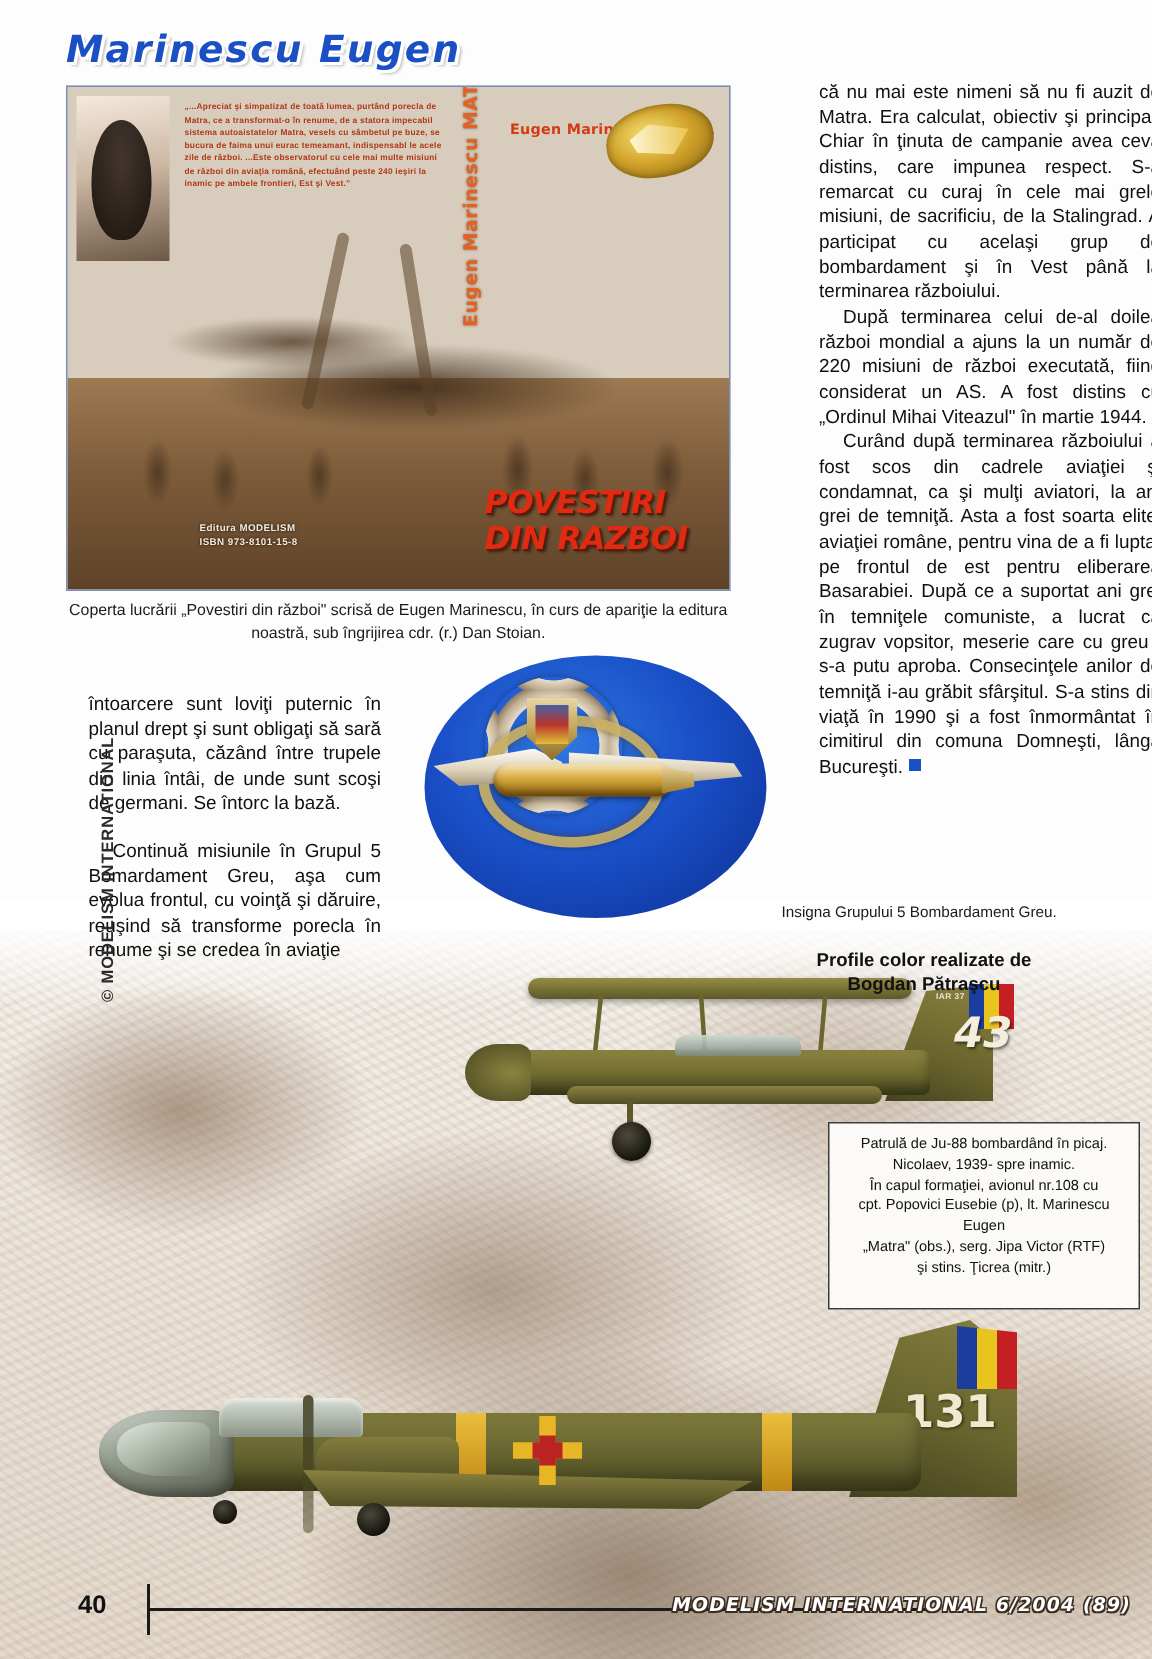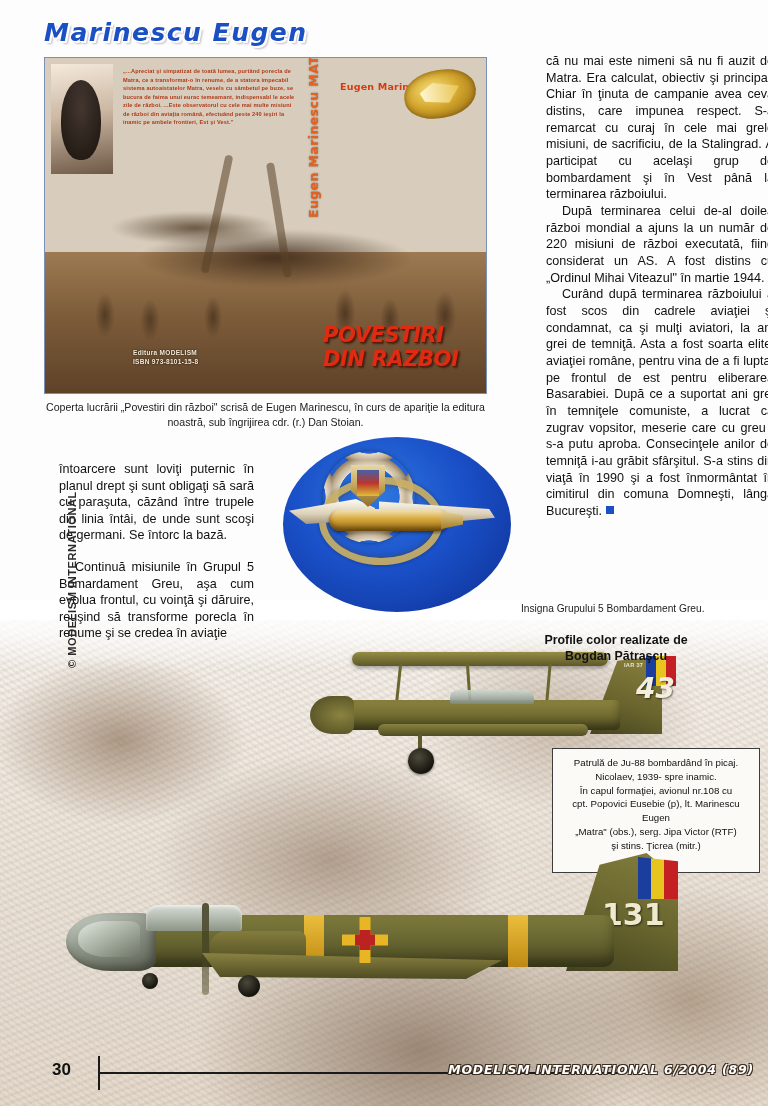--- a/index.html
+++ b/index.html
@@ -311,21 +311,21 @@
   
   .boxed-caption {
     position:absolute; left:552px; top:748px; width:208px;
     background:#fbfaf6; border:1px solid #3c3c3c;
     padding:7px 6px 20px;
     text-align:center; font-size:9.7px; line-height:1.42; color:#111;
   }
 
   
   .ju88 {
-    position:absolute; left:42px; top:845px; width:700px; height:185px;
+    position:absolute; left:42px; top:872px; width:700px; height:185px;
   }
   .ju-fuse {
     position:absolute; left:52px; top:70px; width:520px; height:52px;
     background:linear-gradient(180deg,#7e7a3c 0%, #6c6a34 40%, #4b4a22 100%);
     border-radius:26px 10px 10px 26px;
     box-shadow:inset 0 -8px 12px rgba(25,25,10,.45);
   }
   .ju-nose {
     position:absolute; left:24px; top:68px; width:90px; height:58px;
     background:linear-gradient(160deg,#cfd5cd 0%, #8d9587 45%, #5b6053 100%);
@@ -531,16 +531,16 @@
     <div class="ju-wing"></div>
     <div class="ju-cross"></div>
     <div class="ju-wheel" style="left:196px;"></div>
     <div class="ju-wheel" style="left:100px; top:128px; width:16px; height:16px;"></div>
   </div>
 
   <div class="vert-copy">© MODELISM INTERNATIONAL</div>
 
   <div class="footer-tick"></div>
   <div class="footer-rule"></div>
-  <div class="page-num">30</div>
+  <div class="page-num">40</div>
   <div class="footer-mag">MODELISM INTERNATIONAL 6/2004 (89)</div>
 
 </div>
 
 </body></html>

